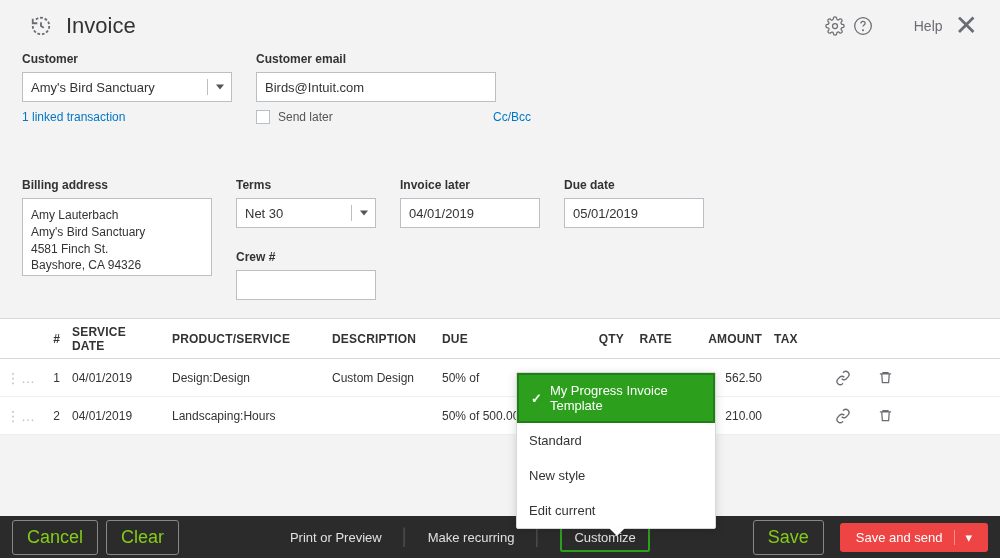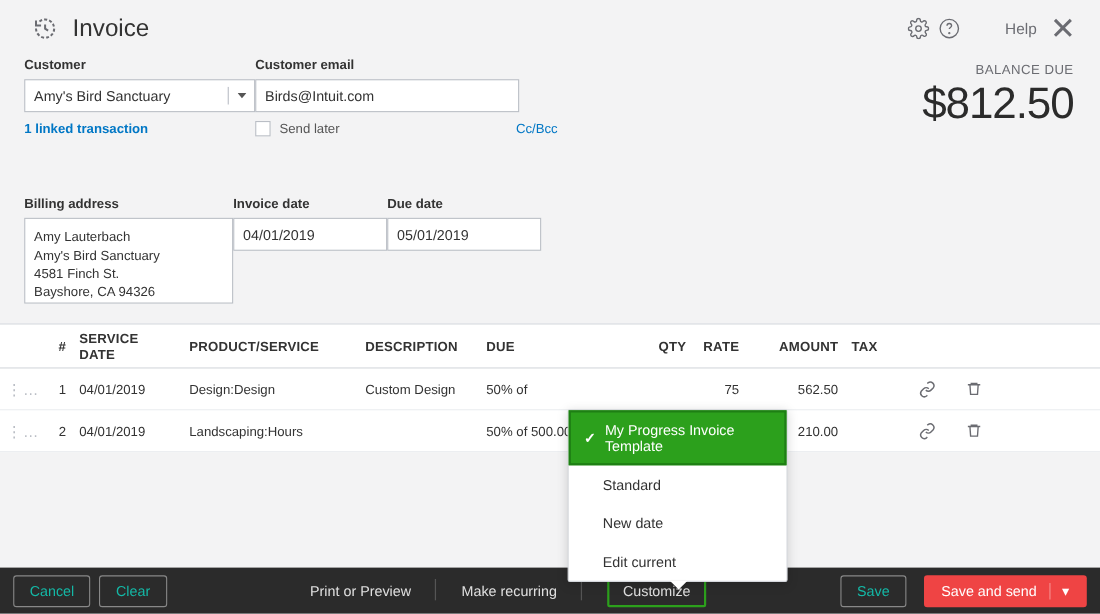--- a/index.html
+++ b/index.html
@@ -3,62 +3,62 @@
 <meta charset="utf-8">
 <style>
   * { box-sizing: border-box; margin: 0; padding: 0; font-family: -apple-system, "Helvetica Neue", Arial, sans-serif; }
   body { background: #f3f3f4; width: 1000px; height: 558px; overflow: hidden; position: relative; color: #333; }
   .top-bar { display: flex; align-items: center; padding: 12px 22px 8px 22px; }
   .top-bar .title { font-size: 22px; font-weight: 400; color: #333; margin-left: 14px; flex: 1; }
   .top-bar .icon-btn { color: #6b6c72; margin-left: 8px; display: inline-flex; align-items: center; cursor: pointer; gap: 37px; }
   .top-bar .help-label { font-size: 14px; color: #6b6c72; margin-left: 4px; }
   .top-bar .close-x { font-size: 28px; font-weight: 300; color: #6b6c72; margin-left: 12px; cursor: pointer; line-height: 1; }
   .form-area { padding: 4px 22px 0 22px; position: relative; }
-  .row { display: flex; }
+  .row { display: flex; gap: 24px; }
   .field { display: flex; flex-direction: column; }
   .field label { font-size: 12px; color: #333; font-weight: 600; margin-bottom: 6px; }
   .input-text, .select, .textarea { border: 1px solid #babec5; background: #fff; font-size: 13px; padding: 6px 8px; color: #333; }
   .input-text { height: 30px; }
   .select { height: 30px; display: flex; align-items: center; justify-content: space-between; cursor: pointer; }
   .select .caret { width: 24px; border-left: 1px solid #babec5; height: 100%; display: flex; align-items: center; justify-content: center; margin: -6px -8px -6px 6px; }
   .caret svg { fill: #555; }
   .customer-sel { width: 210px; }
   .email-field { width: 240px; }
-  .linked { color: #0077c5; font-size: 12px; margin-top: 8px; font-weight: 700; cursor: pointer; }
+  .linked { color: #0077c5; font-size: 12px; margin-top: 8px; font-weight: 400; cursor: pointer; }
   .sendlater-row { display: flex; align-items: flex-end; margin-top: 8px; font-size: 12px; color: #555; }
   .sendlater-row .cb { width: 14px; height: 14px; border: 1px solid #babec5; margin-right: 8px; background: #fff; cursor: pointer; }
   .ccbcc { margin-left: auto; color: #0077c5; font-size: 12px; cursor: pointer; }
   .balance-block { position: absolute; right: 24px; top: 8px; text-align: right; }
   .balance-label { font-size: 12px; color: #6b6c72; letter-spacing: 0.4px; }
   .balance-amt { font-size: 40px; color: #2b2b2b; font-weight: 400; margin-top: 2px; letter-spacing: -1px; }
   .addr-box { border: 1px solid #babec5; background: #fff; font-size: 12px; line-height: 1.4; padding: 8px; width: 190px; height: 78px; color: #333; }
   .terms-sel, .date-in { width: 140px; }
   .crew-in { width: 140px; }
   .line-table { margin-top: 18px; background: #fff; border-top: 1px solid #d4d7dc; }
   .thead, .trow { display: grid; grid-template-columns: 38px 28px 100px 160px 110px 118px 72px 52px 90px 54px 42px 42px; align-items: center; font-size: 12px; }
   .thead { height: 40px; border-bottom: 1px solid #d4d7dc; color: #333; font-weight: 700; letter-spacing: .2px; }
   .thead div { padding: 0 6px; }
   .trow { height: 38px; border-bottom: 1px solid #eceef1; color: #333; }
   .trow div { padding: 0 6px; white-space: nowrap; overflow: hidden; text-overflow: ellipsis; }
   .rt { text-align: right; }
   .ct { text-align: center; }
   .drag-handle { color: #babec5; letter-spacing: 1px; cursor: grab; font-size: 14px; }
   .row-icon { color: #6b6c72; cursor: pointer; display: flex; justify-content: center; }
   .bottom-bar { position: absolute; bottom: 0; left: 0; right: 0; height: 42px; background: #2b2b2b; display: flex; align-items: center; padding: 0 12px; font-size: 13px; color: #fff; }
-  .bb-btn { border: 1px solid #888; border-radius: 3px; padding: 6px 14px; margin-right: 8px; cursor: pointer; color: #14b8a6; font-size: 13px; }
+  .bb-btn { border: 1px solid #888; border-radius: 3px; padding: 6px 14px; margin-right: 8px; cursor: pointer; color: #84cc16; font-size: 18px; }
   .bb-link { margin: 0 18px; cursor: pointer; color: #e0e0e0; text-align: center; }
   .bb-link.sel { border: 2px solid #2ca01c; padding: 5px 12px; border-radius: 2px; }
   .bb-divider { color: #555; font-size: 16px; }
   .btn-save { margin-left: auto; }
   .btn-primary { background: #ef4444; border: none; border-radius: 3px; padding: 7px 16px; color: #fff; font-size: 13px; cursor: pointer; display: flex; align-items: center; margin-left: 8px; }
   .btn-primary .dd { border-left: 1px solid rgba(255,255,255,0.4); margin-left: 12px; padding-left: 10px; }
   .popover { position: absolute; background: #fff; border: 1px solid #d4d7dc; box-shadow: 0 2px 10px rgba(0,0,0,.15); width: 200px; left: 516px; top: 372px; z-index: 50; border-radius: 2px; }
   .popover .sel-item { background: #2ca01c; color: #fff; padding: 8px 12px; font-size: 13px; display: flex; align-items: center; border: 2px solid #1e7f14; }
   .popover .sel-item .chk { margin-right: 8px; font-weight: bold; }
-  .popover .item { padding: 10px 12px; font-size: 13px; color: #333; cursor: pointer; margin-left: 19px; }
+  .popover .item { padding: 10px 12px; font-size: 13px; color: #333; cursor: pointer; }
   .popover .tail { position: absolute; bottom: -8px; left: 92px; width: 0; height: 0; border-left: 8px solid transparent; border-right: 8px solid transparent; border-top: 8px solid #fff; filter: drop-shadow(0 1px 1px rgba(0,0,0,.1)); }
 </style>
 </head>
 <body>
 
 <div class="top-bar">
   <span class="icon-btn">
     <svg width="22" height="22" viewBox="0 0 24 24" stroke="#6b6c72" stroke-width="2" fill="none">
         <path d="M3 12a9 9 0 1 0 3-6.7" stroke-dasharray="3 2"></path>
         <path d="M3 4v5h5"></path>
@@ -77,24 +77,20 @@
         <circle cx="12" cy="12" r="10"></circle>
         <path d="M9.5 9a2.5 2.5 0 0 1 5 0c0 1.5-2.5 2-2.5 3.5"></path>
         <circle cx="12" cy="17" r="0.5" fill="#6b6c72"></circle>
       </svg>
     <span class="help-label">Help</span>
   </span>
   <span class="close-x">✕</span>
 </div>
 
 <div class="form-area">
-  <div class="balance-block">
-    <div class="balance-label">BALANCE DUE</div>
-    <div class="balance-amt">$812.50</div>
-  </div>
 
   <div class="row">
     <div class="field" style="width:210px;">
       <label>Customer</label>
       <div class="select customer-sel">
         <span>Amy's Bird Sanctuary</span>
         <span class="caret">
             <svg width="8" height="8" viewBox="0 0 10 6">
               <path d="M0 0l5 6 5-6z"></path>
             </svg>
@@ -117,22 +113,39 @@
   <div class="row" style="margin-top:54px;">
     <div class="field">
       <label>Billing address</label>
       <div class="addr-box">
         <div>Amy Lauterbach</div>
         <div>Amy's Bird Sanctuary</div>
         <div>4581 Finch St.</div>
         <div>Bayshore, CA  94326</div>
       </div>
     </div>
+    <div>
+      <div class="field">
+        <label>Terms</label>
+        <div class="select terms-sel">
+          <span>Net 30</span>
+          <span class="caret">
+              <svg width="8" height="8" viewBox="0 0 10 6">
+                <path d="M0 0l5 6 5-6z"></path>
+              </svg>
+            </span>
+        </div>
+      </div>
+      <div class="field" style="margin-top:22px;">
+        <label>Crew #</label>
+        <input class="input-text crew-in" value="" style="">
+      </div>
+    </div>
     <div class="field">
-      <label>Invoice date</label>
+      <label>Invoice later</label>
       <input class="input-text date-in" value="04/01/2019" style="">
     </div>
     <div class="field">
       <label>Due date</label>
       <input class="input-text date-in" value="05/01/2019" style="">
     </div>
   </div>
 </div>
 
 <div class="line-table">
@@ -197,21 +210,21 @@
       </div>
   </div>
 </div>
 
 <div class="popover">
   <div class="sel-item">
     <span class="chk">✓</span>
     <span>My Progress Invoice Template</span>
   </div>
   <div class="item">Standard</div>
-  <div class="item">New date</div>
+  <div class="item">New style</div>
   <div class="item">Edit current</div>
   <div class="tail"></div>
 </div>
 
 <div class="bottom-bar">
   <span class="bb-btn">Cancel</span>
   <span class="bb-btn">Clear</span>
   <div style="flex:1; display:flex; justify-content:center; align-items:center;">
     <span class="bb-link">Print or Preview</span>
     <span class="bb-divider">│</span>

